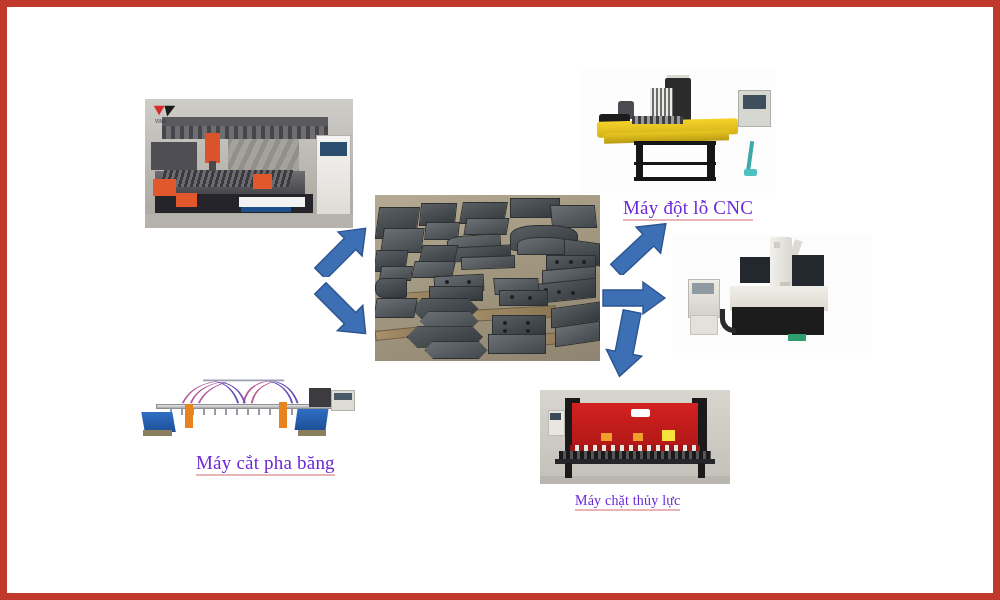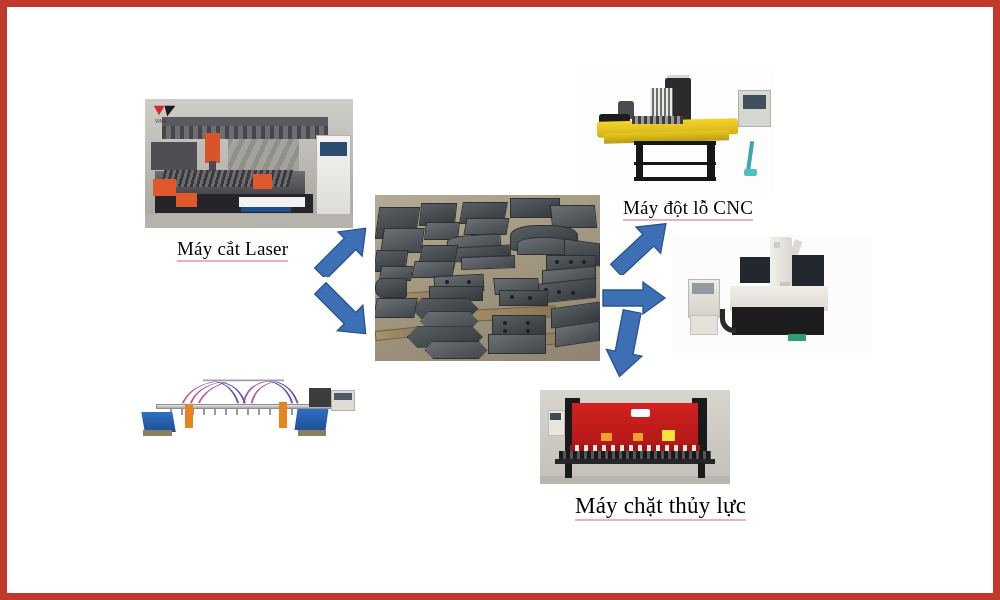--- a/index.html
+++ b/index.html
@@ -25,21 +25,21 @@
   .photo {
     position: absolute;
     overflow: hidden;
     background: #e8e8e8;
   }
   .photo .scene { position: absolute; inset: 0; }
 
   .caption {
     position: absolute;
     font-family: "Liberation Serif", serif;
-    color: #000000;
+    color: #6d28d9;
     white-space: nowrap;
     letter-spacing: 0.2px;
   }
   .caption .u {
     border-bottom: 2px solid #e8b4b8;
     padding-bottom: 1px;
   }
 
   
   .arrow { position: absolute; }
@@ -263,23 +263,20 @@
         <div class="laser-cab"></div>
         <div class="laser-cabscr"></div>
         <div class="laser-logo">
           <svg viewBox="0 0 40 34">
             <path d="M4 4 L20 4 L12 18 Z" fill="#d42b2b"></path>
             <path d="M20 4 L36 4 L24 20 Z" fill="#1b1b1b"></path>
             <text x="6" y="30" font-size="7" fill="#333" font-family="Liberation Sans, sans-serif">VINA</text>
           </svg>
         </div>
       </div>
-    </div>
-    <div class="caption" style="left:170px; top:231px; font-size:19px;">
-      <span class="u">Máy cắt Laser</span>
     </div>
 
     <div class="photo" style="left:132px; top:366px; width:218px; height:70px; background:#ffffff;">
       <div class="scene">
         <div class="bc-bg"></div>
         <svg class="bc-hose" viewBox="0 0 200 100" preserveAspectRatio="none">
           <g stroke="#b55a9a" stroke-width="3" fill="none">
             <path d="M10 96 C20 40 40 18 58 10"></path>
             <path d="M22 96 C30 44 48 22 66 12"></path>
             <path d="M34 96 C42 48 58 26 74 14"></path>
@@ -300,20 +297,23 @@
         <div class="bc-torch2"></div>
         <div class="bc-blue1"></div>
         <div class="bc-blue2"></div>
         <div class="bc-foot1"></div>
         <div class="bc-foot2"></div>
         <div class="bc-dark"></div>
         <div class="bc-cab"></div>
         <div class="bc-cabscr"></div>
       </div>
     </div>
+    <div class="caption" style="left:189px; top:445px; font-size:19px;">
+      <span class="u">Máy cắt pha băng</span>
+    </div>
 
     <div class="photo" style="left:572px; top:62px; width:196px; height:124px; background:#ffffff;">
       <div class="scene">
         <div class="pm-bg"></div>
         <div class="pm-cab"></div>
         <div class="pm-cabscr"></div>
         <div class="pm-headtop"></div>
         <div class="pm-head"></div>
         <div class="pm-hoses"></div>
         <div class="pm-motor"></div>
@@ -368,21 +368,21 @@
         <div class="sm-yel3"></div>
         <div class="sm-ctrl"></div>
         <div class="sm-ctrlscr"></div>
         <div class="sm-comb"></div>
         <div class="sm-tbl"></div>
         <div class="sm-tblf"></div>
         <div class="sm-leg1"></div>
         <div class="sm-leg2"></div>
       </div>
     </div>
-    <div class="caption" style="left:568px; top:486px; font-size:23px;">
+    <div class="caption" style="left:568px; top:486px; font-size:14px;">
       <span class="u">Máy chặt thủy lực</span>
     </div>
 
     <div class="arrow" style="left:300px; top:218px; width:72px; height:52px;">
       <svg viewBox="0 0 72 52">
         <g transform="rotate(-45 36 26)">
           <path d="M4 26 L26 9 L26 18 L68 18 L68 34 L26 34 L26 43 Z" fill="#3d6fb4" stroke="#2b5490" stroke-width="1.4" transform="rotate(180 36 26)"></path>
         </g>
       </svg>
     </div>

